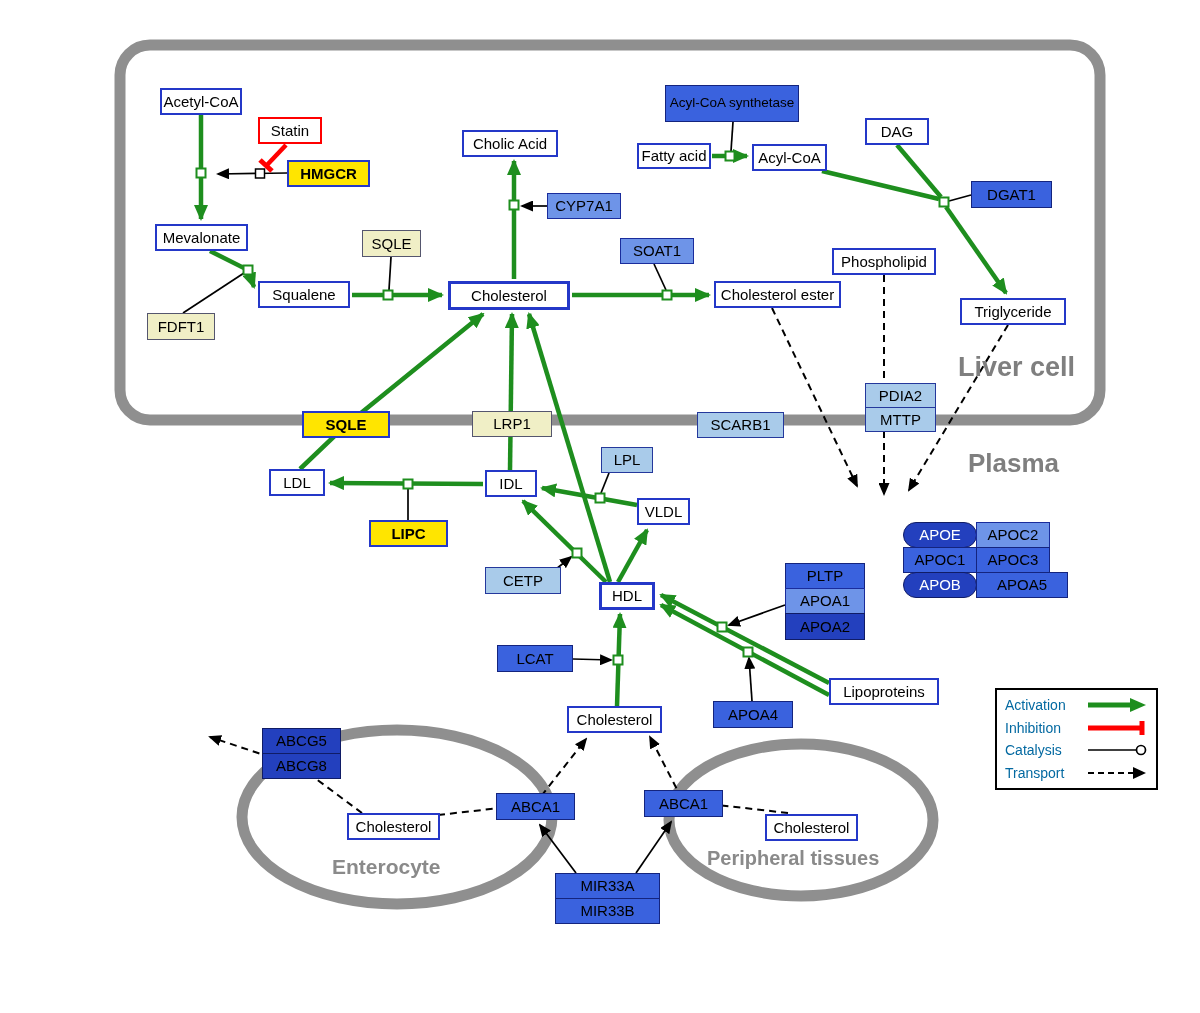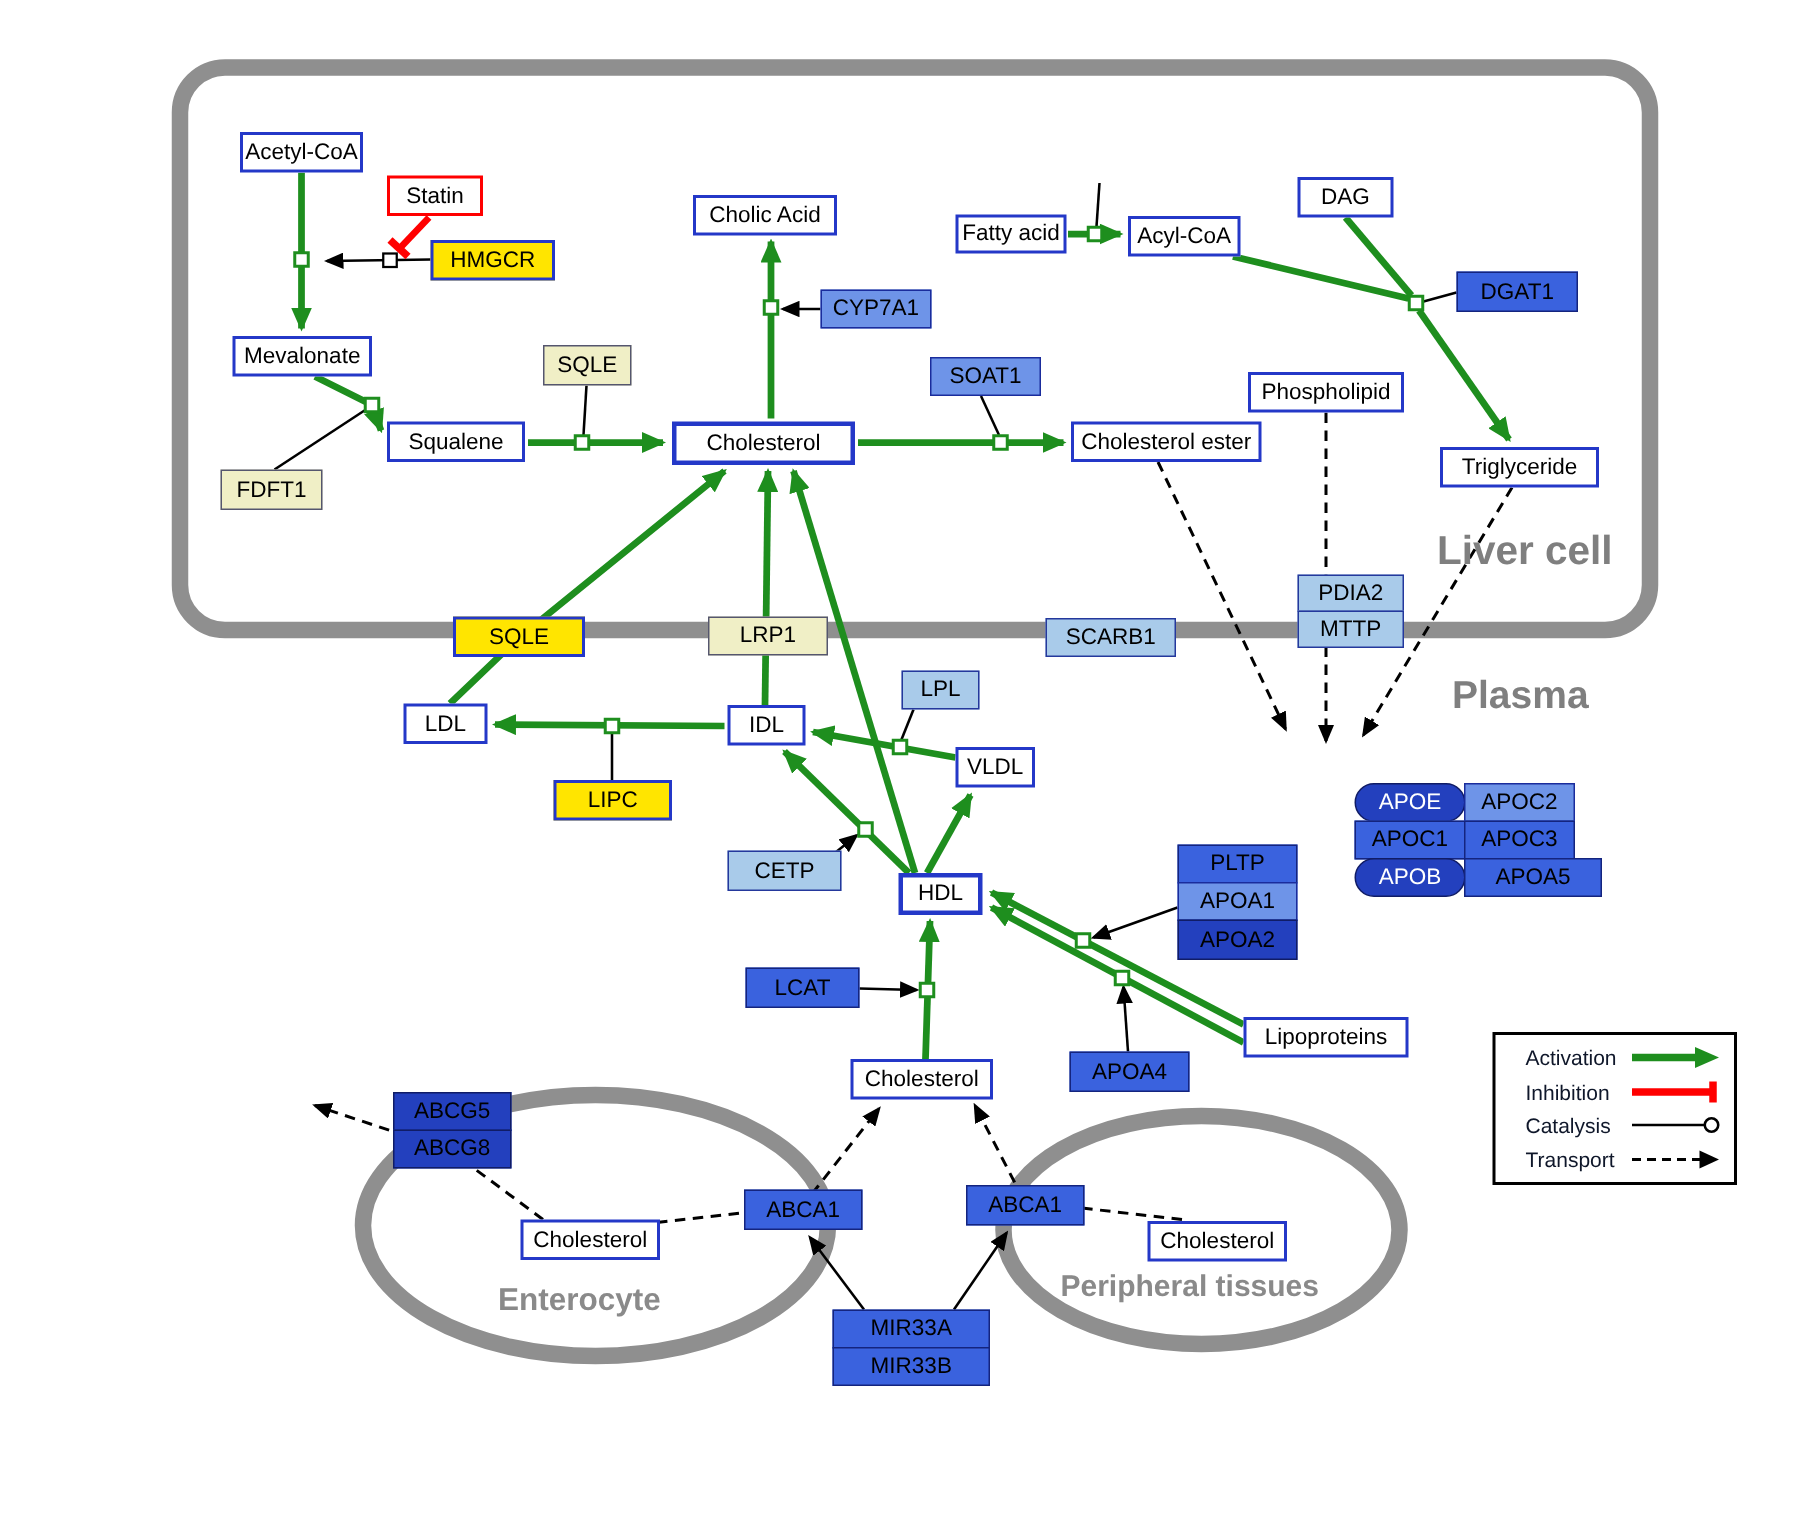--- a/index.html
+++ b/index.html
@@ -4,33 +4,33 @@
 <style>
   html,body { margin:0; padding:0; background:#fff; }
   .canvas { position:relative; width:1200px; height:1013px; background:#fff; overflow:hidden;
             font-family:"Liberation Sans", sans-serif; }
   .edges { position:absolute; left:0; top:0; z-index:1; }
   .node { position:absolute; z-index:2; display:flex; align-items:center; justify-content:center;
           text-align:center; box-sizing:border-box; font-size:15px; line-height:1.05;
           background:#fff; border:2px solid #2438C8; color:#000; }
   .node.major { border-width:3px; }
   .red-border { border:2.5px solid #FF0000; }
-  .yellow { background:#FFE500; }
+  .yellow { background:#FFE500;font-weight:bold; }
   .pale-yellow { background:#F0EFC6; border:1.5px solid #55566E; }
   .light-blue { background:#A9CBEA; border:1.5px solid #24389C;margin-left:16px; }
   .med-blue  { background:#6E94E8; border:1.5px solid #1A2C9C; }
   .blue      { background:#3A62DE; border:1.5px solid #14247E; }
   .dark-blue { background:#2340BE; border:1.5px solid #101C66; }
   .white-text { color:#fff;border-radius:13px; }
   .small { font-size:13.5px; }
   .region-label { position:absolute; z-index:2; color:#7F7F7F; font-weight:bold; white-space:nowrap; }
   .legend { position:absolute; z-index:3; left:995px; top:688px; width:163px; height:102px;
             background:#fff; border:2px solid #000; box-sizing:border-box;
             display:flex; flex-direction:column; justify-content:space-around; padding:4px 8px; }
-  .legend-row { display:flex; align-items:center; justify-content:space-between; font-size:14px; color:#0f172a;margin-left:12px; }
+  .legend-row { display:flex; align-items:center; justify-content:space-between; font-size:14px; color:#0369a1; }
 </style>
 </head>
 <body>
 
 <div class="canvas">
 
   <svg class="edges" width="1200" height="1013">
     <defs>
       <marker id="ag" markerUnits="userSpaceOnUse" markerWidth="16" markerHeight="14" refX="14" refY="7" orient="auto">
         <path d="M0,0 L16,7 L0,14 Z" fill="#1E8E1E"></path>
@@ -123,20 +123,21 @@
   <div class="node yellow" style="left:287px;top:160px;width:83px;height:27px">HMGCR</div>
   <div class="node" style="left:155px;top:224px;width:93px;height:27px">Mevalonate</div>
   <div class="node pale-yellow" style="left:147px;top:313px;width:68px;height:27px">FDFT1</div>
   <div class="node" style="left:258px;top:281px;width:92px;height:27px">Squalene</div>
   <div class="node pale-yellow" style="left:362px;top:230px;width:59px;height:27px">SQLE</div>
   <div class="node" style="left:462px;top:130px;width:96px;height:27px">Cholic Acid</div>
   <div class="node med-blue" style="left:547px;top:193px;width:74px;height:26px">CYP7A1</div>
   <div class="node major" style="left:448px;top:281px;width:122px;height:29px">Cholesterol</div>
   <div class="node med-blue" style="left:620px;top:238px;width:74px;height:26px">SOAT1</div>
   <div class="node" style="left:714px;top:281px;width:127px;height:27px">Cholesterol ester</div>
+  <div class="node blue small" style="left:665px;top:85px;width:134px;height:37px">Acyl-CoA synthetase</div>
   <div class="node" style="left:637px;top:143px;width:74px;height:26px">Fatty acid</div>
   <div class="node" style="left:752px;top:144px;width:75px;height:27px">Acyl-CoA</div>
   <div class="node" style="left:865px;top:118px;width:64px;height:27px">DAG</div>
   <div class="node blue" style="left:971px;top:181px;width:81px;height:27px">DGAT1</div>
   <div class="node" style="left:832px;top:248px;width:104px;height:27px">Phospholipid</div>
   <div class="node" style="left:960px;top:298px;width:106px;height:27px">Triglyceride</div>
   <div class="node light-blue" style="left:849px;top:383px;width:71px;height:25px">PDIA2</div>
   <div class="node light-blue" style="left:849px;top:407px;width:71px;height:25px">MTTP</div>
   <div class="node yellow" style="left:302px;top:411px;width:88px;height:27px">SQLE</div>
   <div class="node pale-yellow" style="left:472px;top:411px;width:80px;height:26px">LRP1</div>

